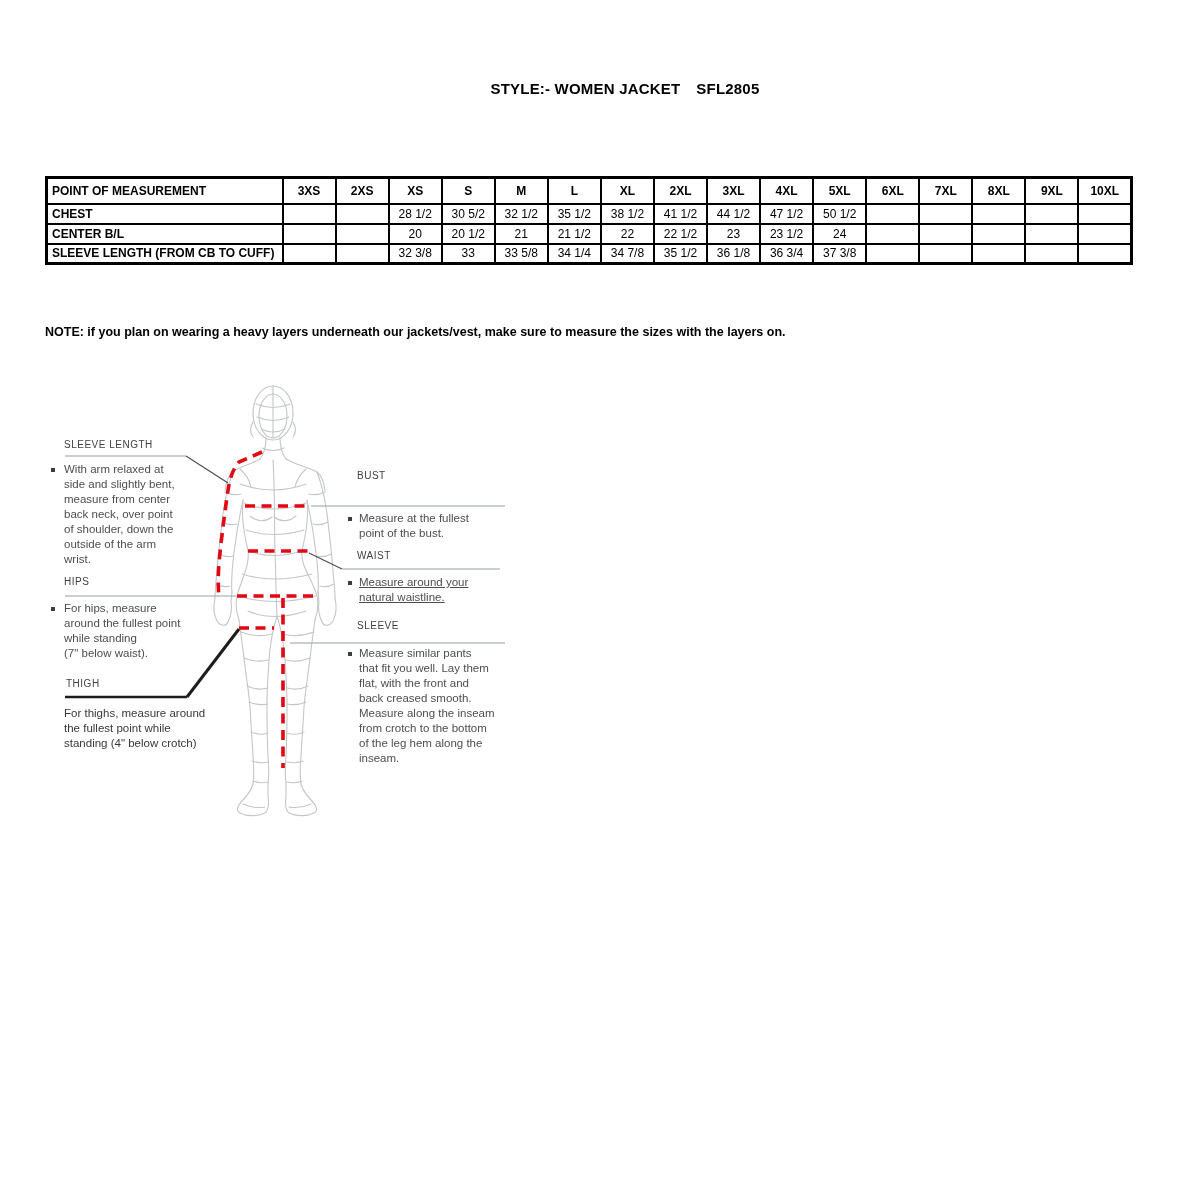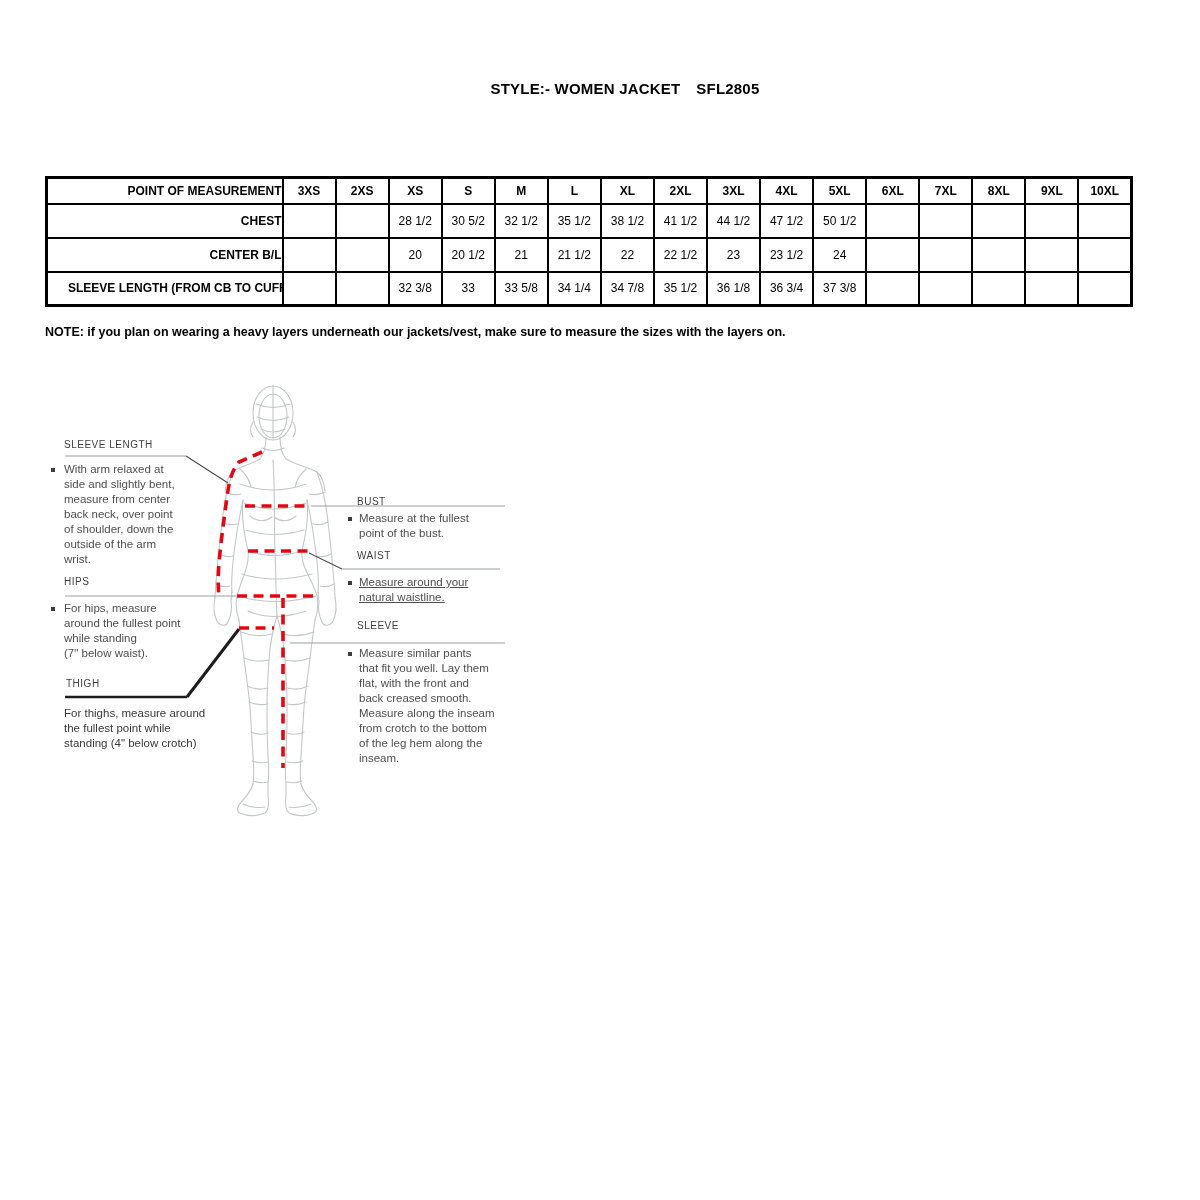--- a/index.html
+++ b/index.html
@@ -11,22 +11,22 @@
   .doc-title { position:absolute; top:80px; left:0; width:1200px; text-align:center;
                padding-left:50px; font-size:15px; font-weight:bold; letter-spacing:.2px; }
   .doc-title .code { margin-left:16px; }
 
   
   table.size-table { position:absolute; left:45px; top:176px; width:1088px;
                      border-collapse:collapse; table-layout:fixed; border:3px solid #000; }
   table.size-table th, table.size-table td { border:2px solid #000; font-size:12px;
                      text-align:center; vertical-align:middle; overflow:hidden; white-space:nowrap; }
   table.size-table thead tr { height:26px; }
-  table.size-table tbody tr { height:34px;margin-left:20px; }
-  table.size-table th.poml, table.size-table th.rowlabel { text-align:right; padding-left:20px; }
+  table.size-table tbody tr { height:20px;margin-left:20px; }
+  table.size-table th.poml, table.size-table th.rowlabel { text-align:left; padding-left:4px; }
   table.size-table th { font-weight:bold; }
   table.size-table td { font-weight:normal; }
   col.c-label { width:236px; }
 
   
   .note { position:absolute; left:45px; top:325px; font-size:12.5px; font-weight:bold; }
 
   
   .diagram { position:absolute; left:0; top:370px; width:560px; height:480px; }
   .diagram svg { position:absolute; left:0; top:0; }
@@ -35,21 +35,21 @@
                 color:#3f3f3f; white-space:nowrap; }
   .mg-desc { position:absolute; font-size:11.5px; line-height:15px; color:#4e4e4e;
              white-space:pre; }
   .mg-desc.thigh { color:#383838; }
   .bullet { position:absolute; width:4px; height:4px; background:#3d3d3d; }
 
   
   #h-sleeve { left:64px; top:69px; }
   #h-hips   { left:64px; top:206px; }
   #h-thigh  { left:66px; top:308px; }
-  #h-bust   { left:357px; top:126px; }
+  #h-bust   { left:357px; top:100px; }
   #h-waist  { left:357px; top:180px; }
   #h-inseam { left:357px; top:250px; }
 
   #d-sleeve { left:64px; top:92px; }
   #d-hips   { left:64px; top:231px; }
   #d-thigh  { left:64px; top:336px; }
   #d-bust   { left:359px; top:141px; }
   #d-waist  { left:359px; top:205px;text-decoration:underline; }
   #d-inseam { left:359px; top:276px; }
 

